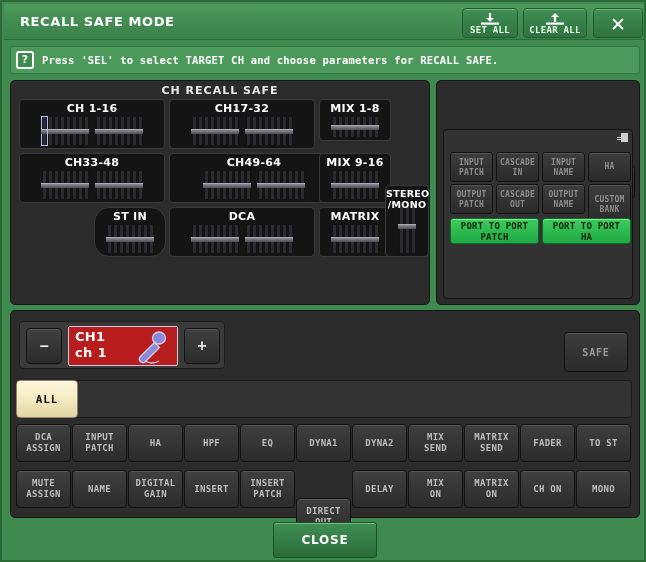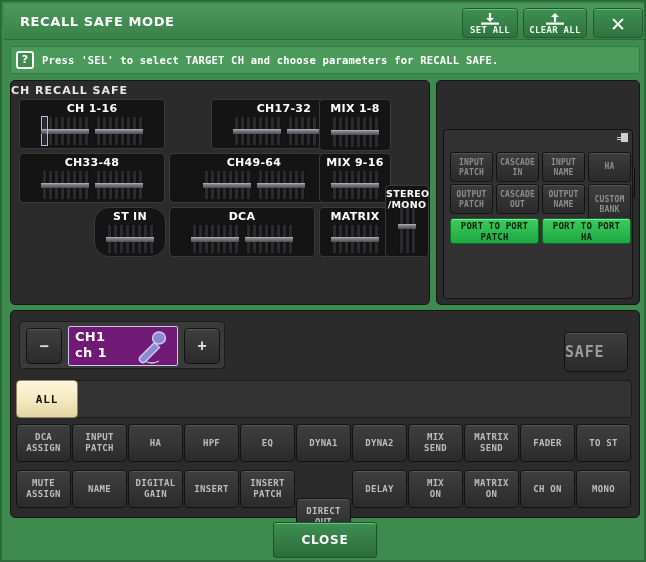--- a/index.html
+++ b/index.html
@@ -84,21 +84,21 @@
     background:#2b2b2b;
     border:1px solid #161616;
     border-radius:5px;
     box-sizing:border-box;
   }
   #panel-chrecall{left:8px;top:78px;width:420px;height:225px;}
   #panel-hapatch{left:434px;top:78px;width:204px;height:225px;}
   #panel-bottom{left:8px;top:308px;width:630px;height:208px;}
 
   .panel-title{
-    position:absolute;top:3px;left:0;right:0;text-align:left;
+    position:absolute;top:3px;left:0;right:0;text-align:center;
     color:#e8e8e8;font-size:11px;font-weight:bold;letter-spacing:1px;
     font-family:"DejaVu Sans","Liberation Sans",sans-serif;
   }
   
   .chblock{
     position:absolute;
     background:#141414;
     border:1px solid #3a3a3a;
     border-radius:4px;
     box-sizing:border-box;
@@ -221,21 +221,21 @@
     box-sizing:border-box;cursor:pointer;
   }
   .pmbtn .lbl{
     position:absolute;left:0;right:0;top:50%;transform:translateY(-50%);
     text-align:center;color:#e3e3e3;font-size:15px;font-weight:bold;line-height:15px;
   }
   #btn-minus{left:6px;}
   #btn-plus{left:164px;}
   .ch-display{
     position:absolute;left:48px;top:4px;width:110px;height:40px;
-    background:#701a75;border:1px solid #c9c9e8;border-radius:2px;
+    background:#b91c1c;border:1px solid #c9c9e8;border-radius:2px;
     box-sizing:border-box;cursor:pointer;overflow:hidden;
   }
   .ch-display .cd-num{
     position:absolute;left:6px;top:2px;color:#ffffff;
     font-size:13px;font-weight:bold;letter-spacing:0.3px;
     font-family:"DejaVu Sans","Liberation Sans",sans-serif;
   }
   .ch-display .cd-name{
     position:absolute;left:6px;top:18px;color:#ffffff;
     font-size:13px;font-weight:bold;letter-spacing:0.3px;
@@ -256,21 +256,21 @@
   }
   #btn-safe{
     position:absolute;left:562px;top:330px;width:64px;height:40px;
     background:linear-gradient(#3d3d3d,#2a2a2a);
     border:1px solid #121212;border-radius:4px;
     box-shadow:inset 0 1px 0 #545454;
     box-sizing:border-box;cursor:pointer;
   }
   #btn-safe .lbl{
     position:absolute;left:0;right:0;top:50%;transform:translateY(-50%);
-    text-align:left;color:#9a9a9a;font-size:15px;font-weight:bold;letter-spacing:0.8px;
+    text-align:center;color:#9a9a9a;font-size:10px;font-weight:bold;letter-spacing:0.8px;
   }
   #btn-all{
     position:absolute;left:14px;top:378px;width:62px;height:38px;
     background:linear-gradient(#fdf6dd 0%,#f6ecc4 45%,#e3d5a4 100%);
     border:1px solid #8e8464;border-radius:4px;
     box-shadow:inset 0 1px 0 #fffdf2;
     box-sizing:border-box;cursor:pointer;
   }
   #btn-all .lbl{
     position:absolute;left:0;right:0;top:50%;transform:translateY(-50%);
@@ -366,21 +366,21 @@
               <div class="fader"></div>
               <div class="fader"></div>
               <div class="fader"></div>
               <div class="fader"></div>
               <div class="fader"></div>
               <div class="fader"></div>
               <div class="fader"></div>
             </div>
           </div>
         </div>
-        <div class="chblock" style="left: 158px; top: 18px; width: 146px; height: 50px; margin-left: 42px;">
+        <div class="chblock" style="left: 158px; top: 18px; width: 146px; height: 50px;">
           <div class="cb-label">CH17-32</div>
           <div class="faders">
             <div class="fgroup">
               <div class="fader"></div>
               <div class="fader"></div>
               <div class="fader"></div>
               <div class="fader"></div>
               <div class="fader"></div>
               <div class="fader"></div>
               <div class="fader"></div>
@@ -392,21 +392,21 @@
               <div class="fader"></div>
               <div class="fader"></div>
               <div class="fader"></div>
               <div class="fader"></div>
               <div class="fader"></div>
               <div class="fader"></div>
               <div class="fader"></div>
             </div>
           </div>
         </div>
-        <div class="chblock" style="left: 308px; top: 18px; width: 72px; height: 52px;">
+        <div class="chblock" style="left: 308px; top: 18px; width: 72px; height: 42px;">
           <div class="cb-label">MIX 1-8</div>
           <div class="faders">
             <div class="fgroup">
               <div class="fader"></div>
               <div class="fader"></div>
               <div class="fader"></div>
               <div class="fader"></div>
               <div class="fader"></div>
               <div class="fader"></div>
               <div class="fader"></div>

